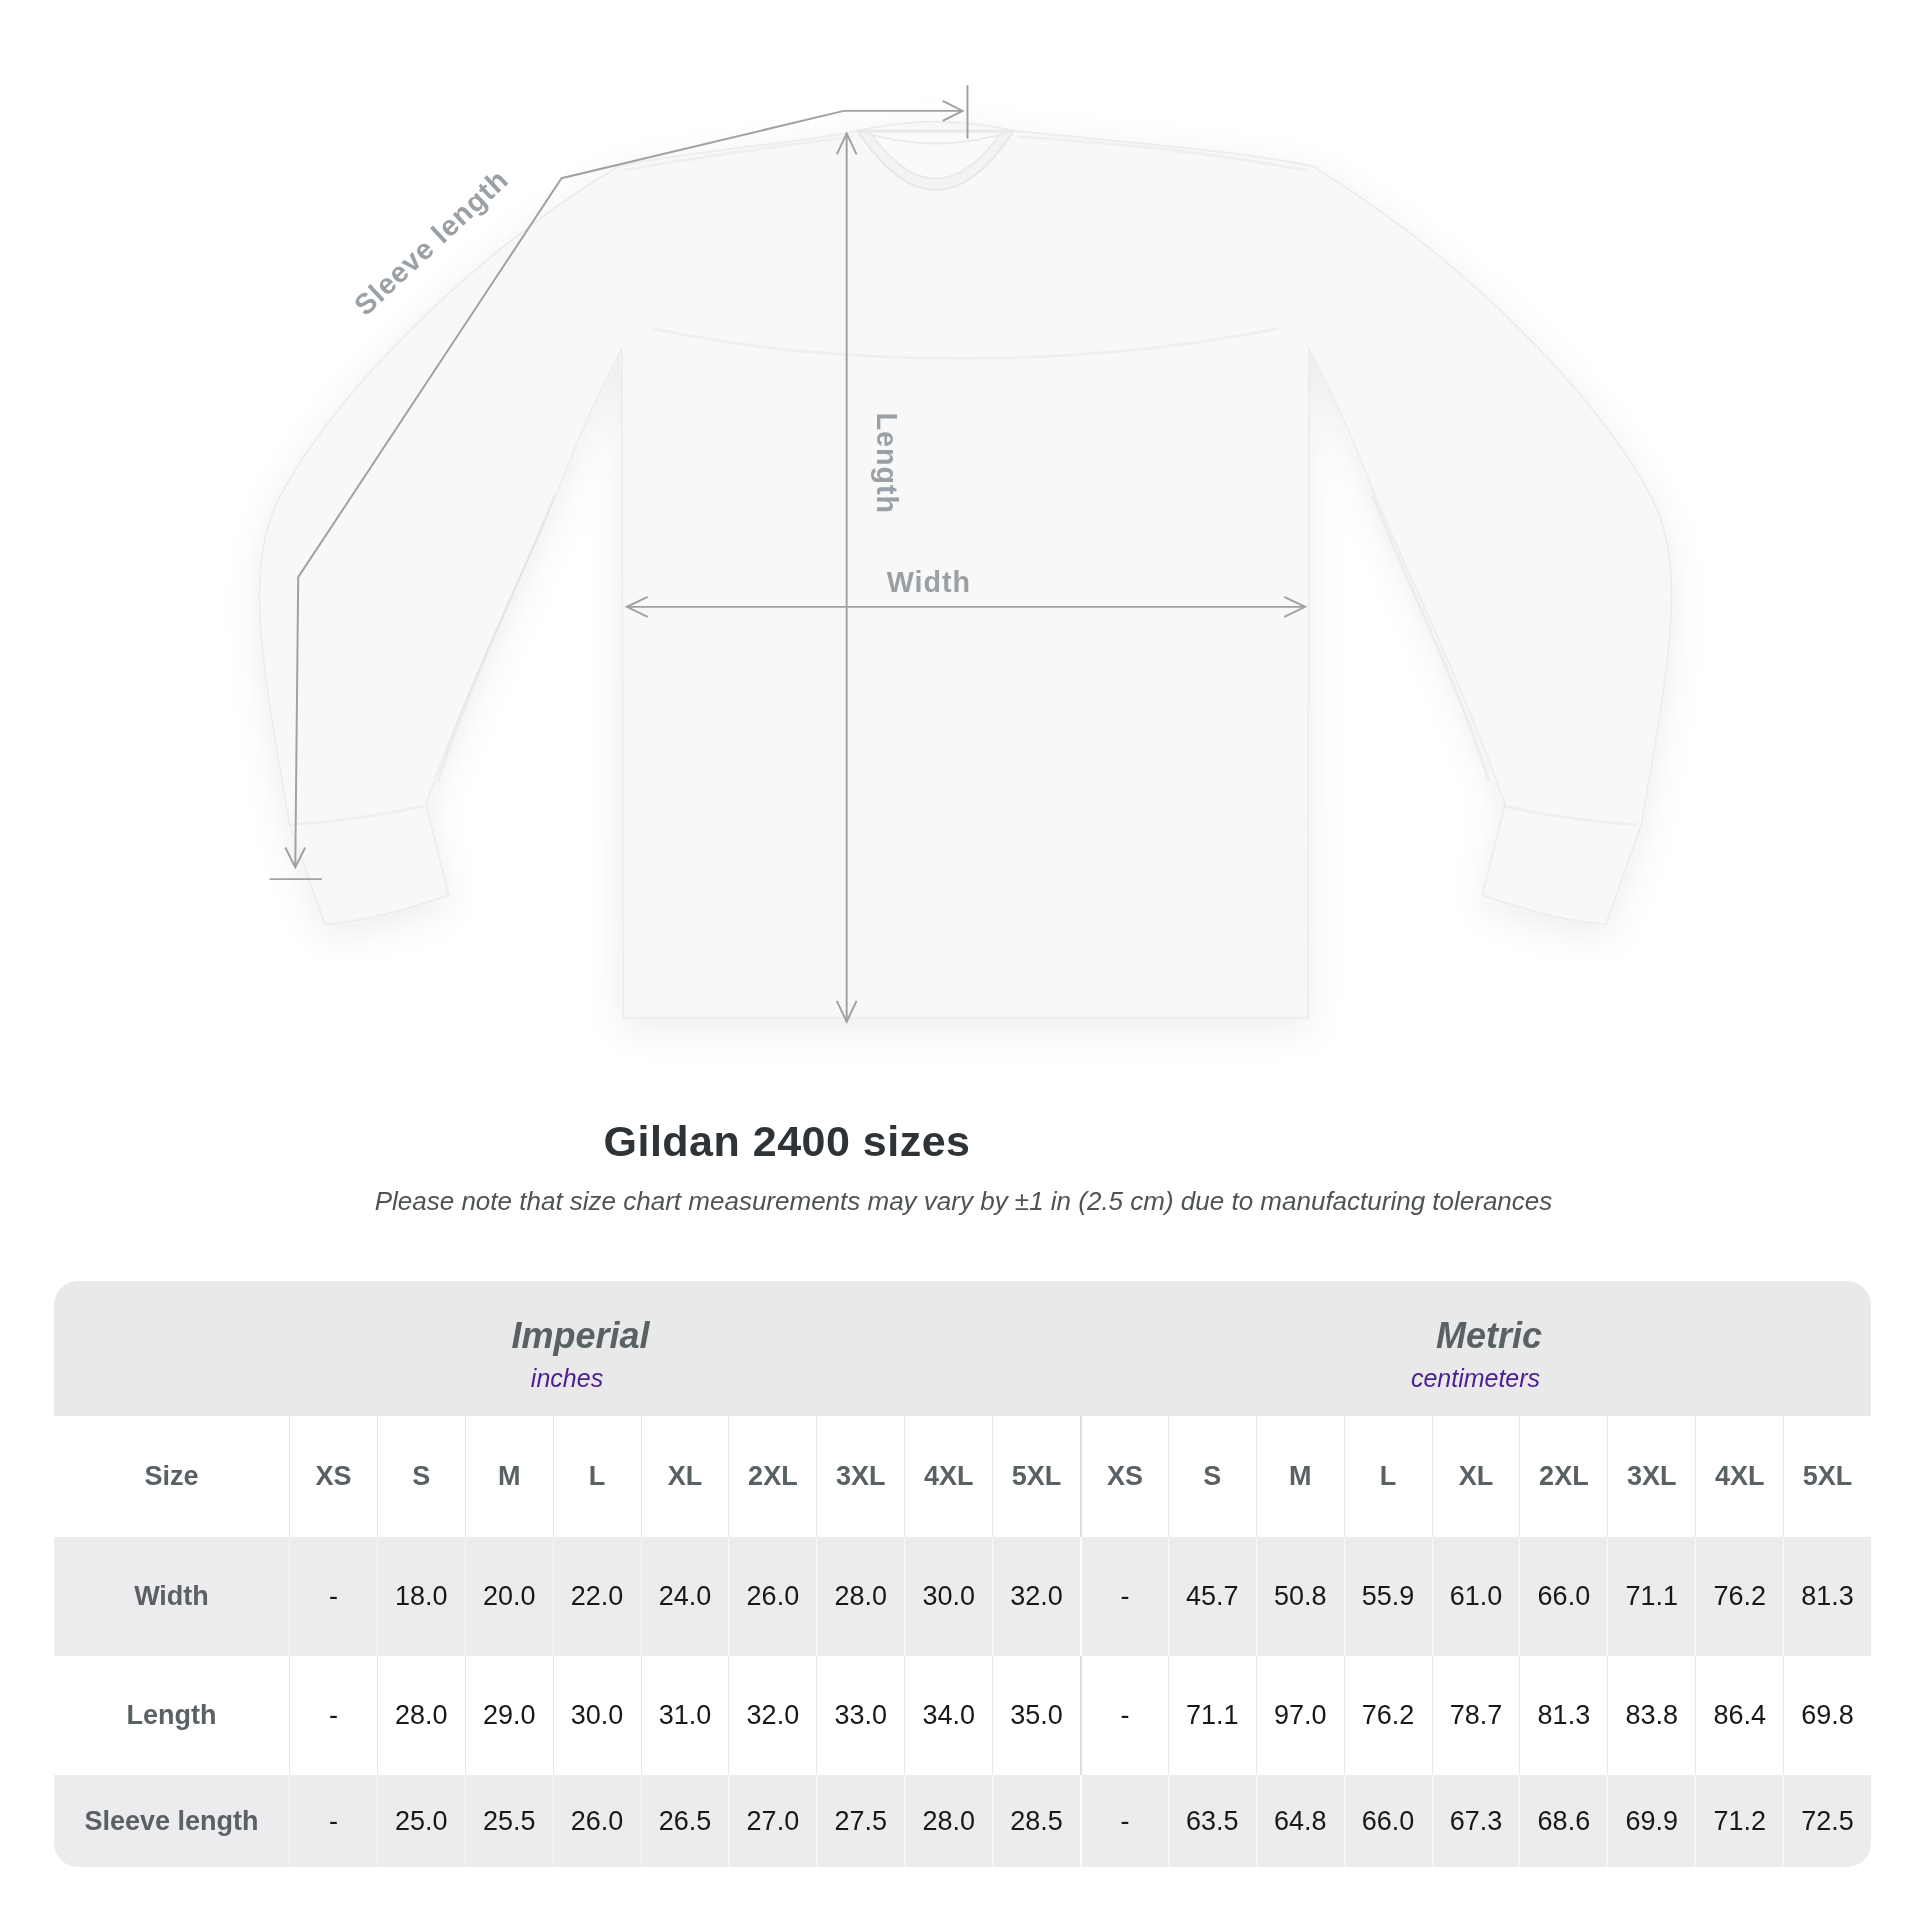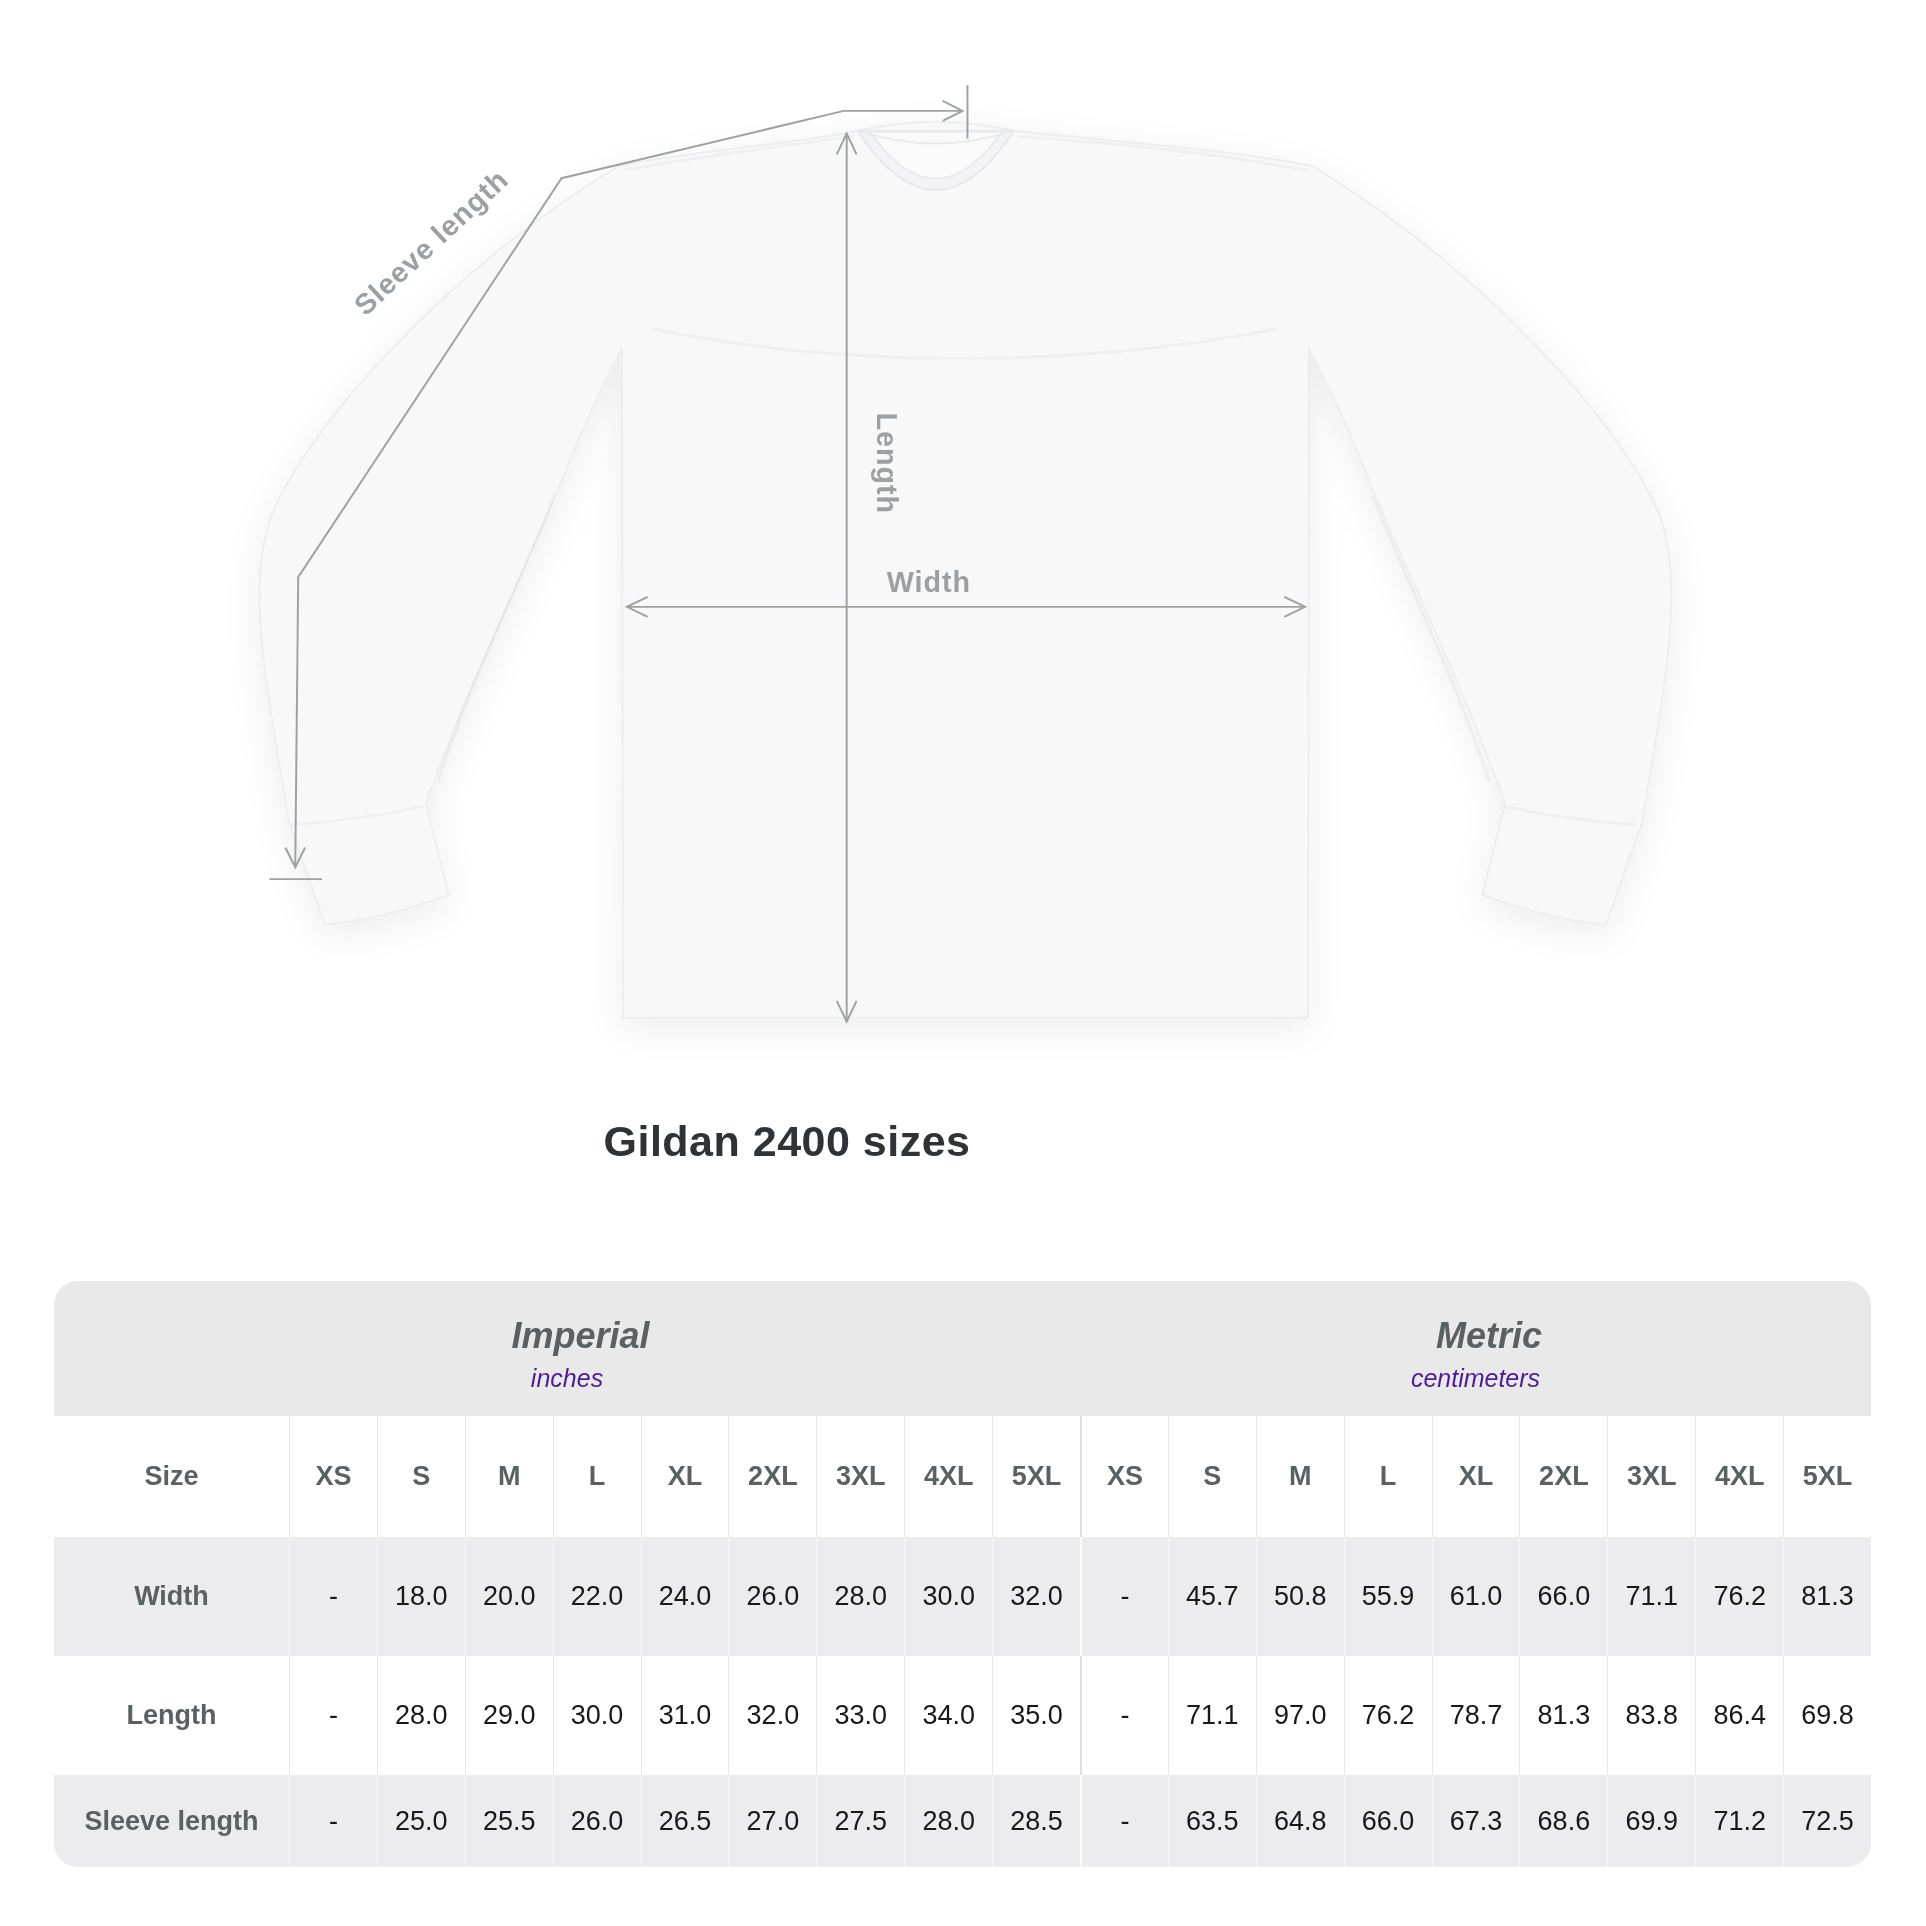--- a/index.html
+++ b/index.html
@@ -119,20 +119,21 @@
         <line x1="272" y1="888" x2="325" y2="888"></line>
       </g>
     </g>
 
     <text class="measure-label" transform="translate(442,252) rotate(-43)" text-anchor="middle">Sleeve length</text>
     <text class="measure-label" transform="translate(886,468) rotate(90)" text-anchor="middle">Length</text>
     <text class="measure-label" fill="#8d9397" x="938" y="598" text-anchor="middle">Width</text>
   </svg>
 
   <div class="page-title">Gildan 2400 sizes</div>
+  <div class="page-note">Please note that size chart measurements may vary by ±1 in (2.5 cm) due to manufacturing tolerances</div>
 
   <div class="size-table">
     <div class="band band-imperial">
       <div class="band-name">Imperial</div>
       <div class="band-unit">inches</div>
     </div>
     <div class="band band-metric">
       <div class="band-name">Metric</div>
       <div class="band-unit">centimeters</div>
     </div>

